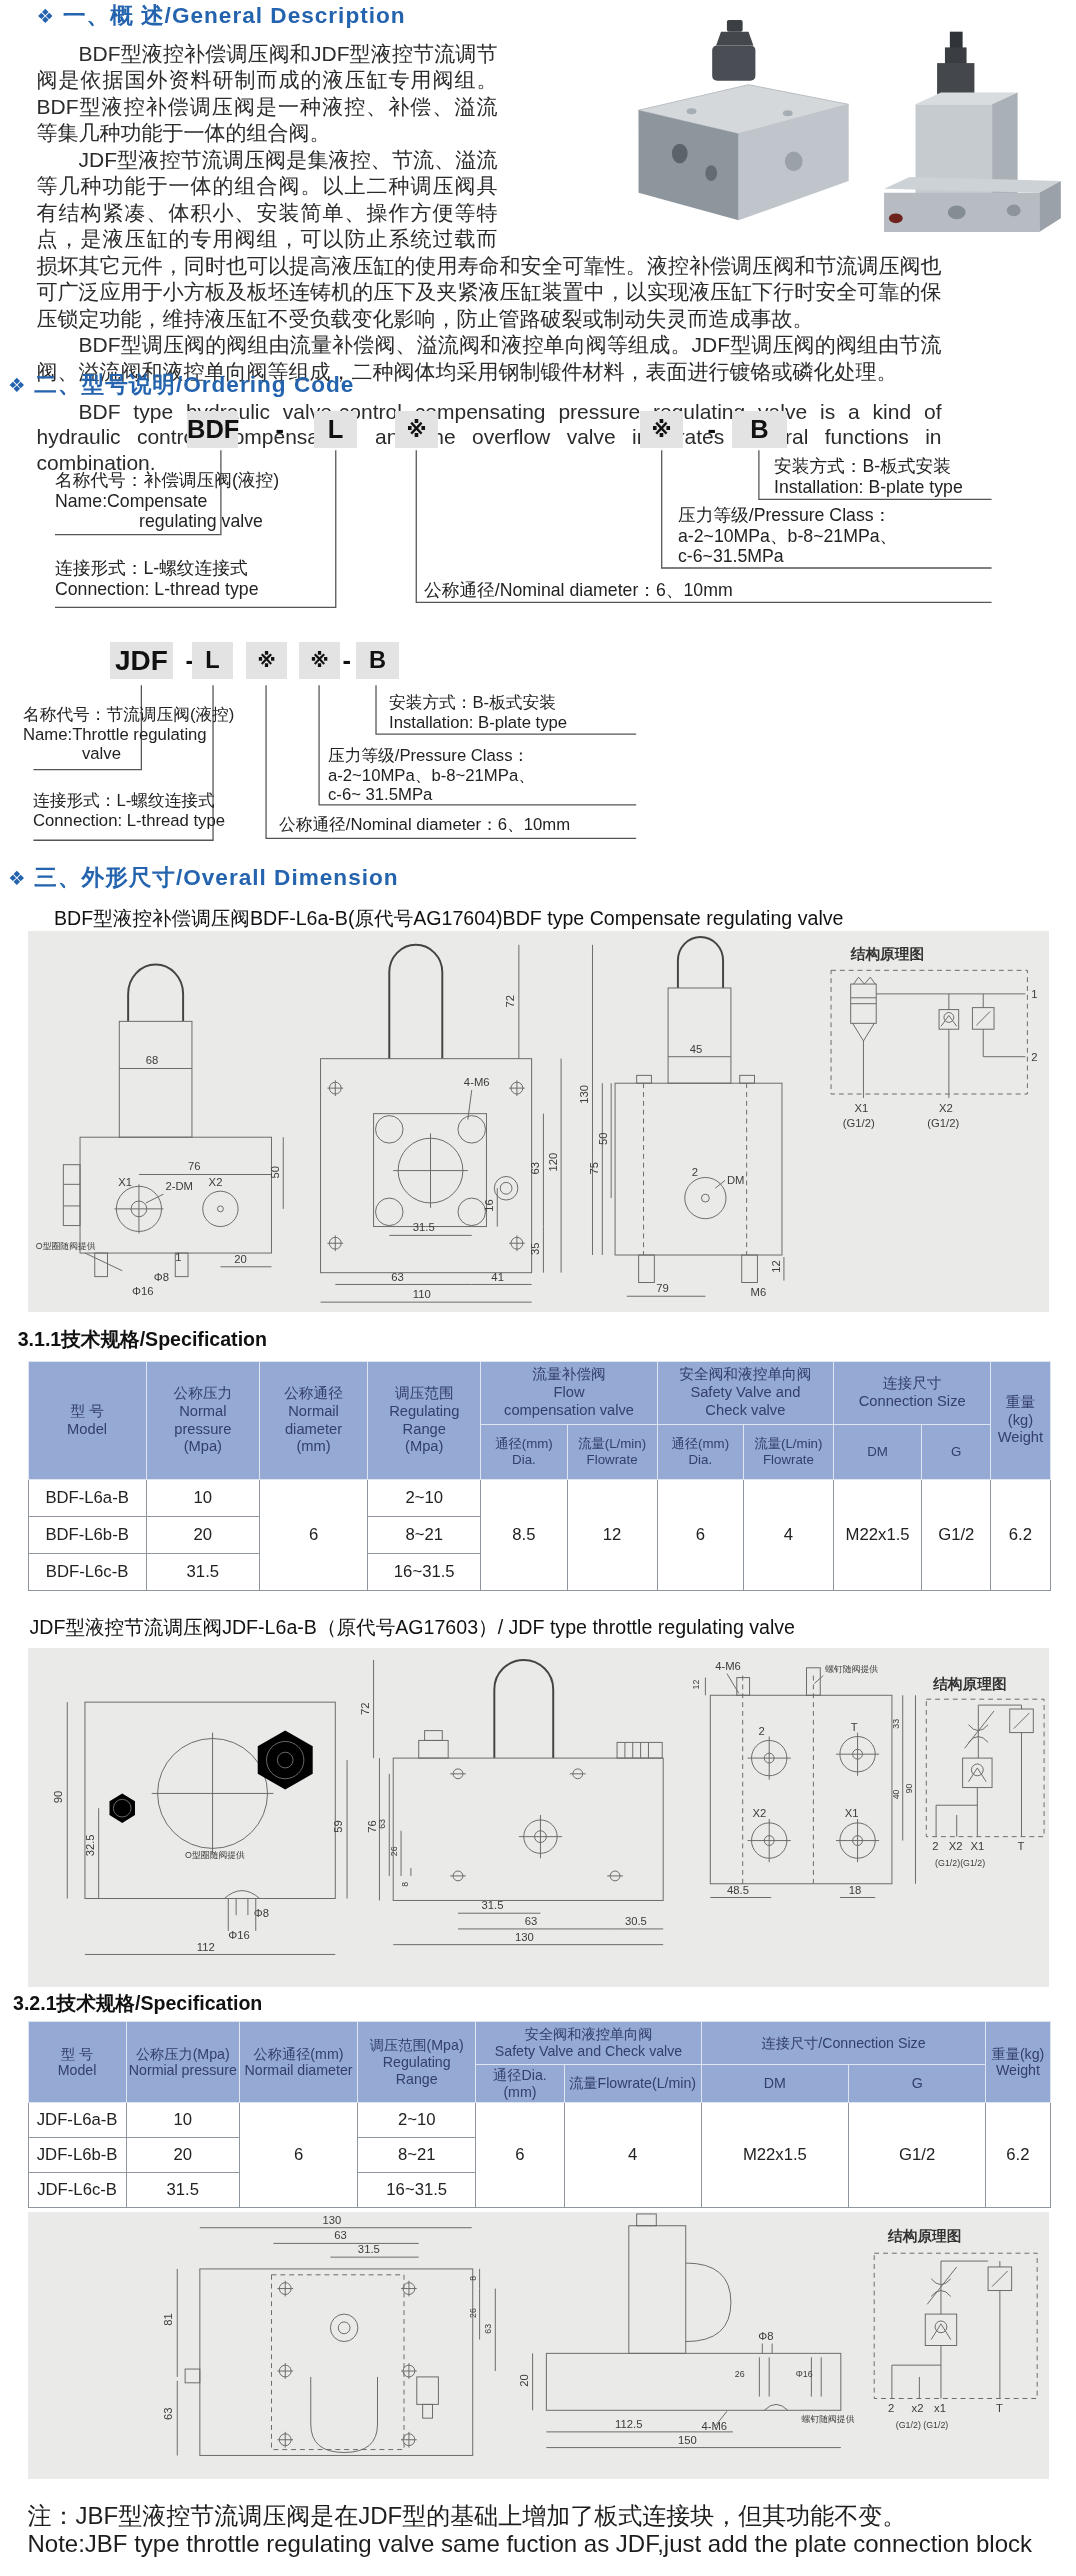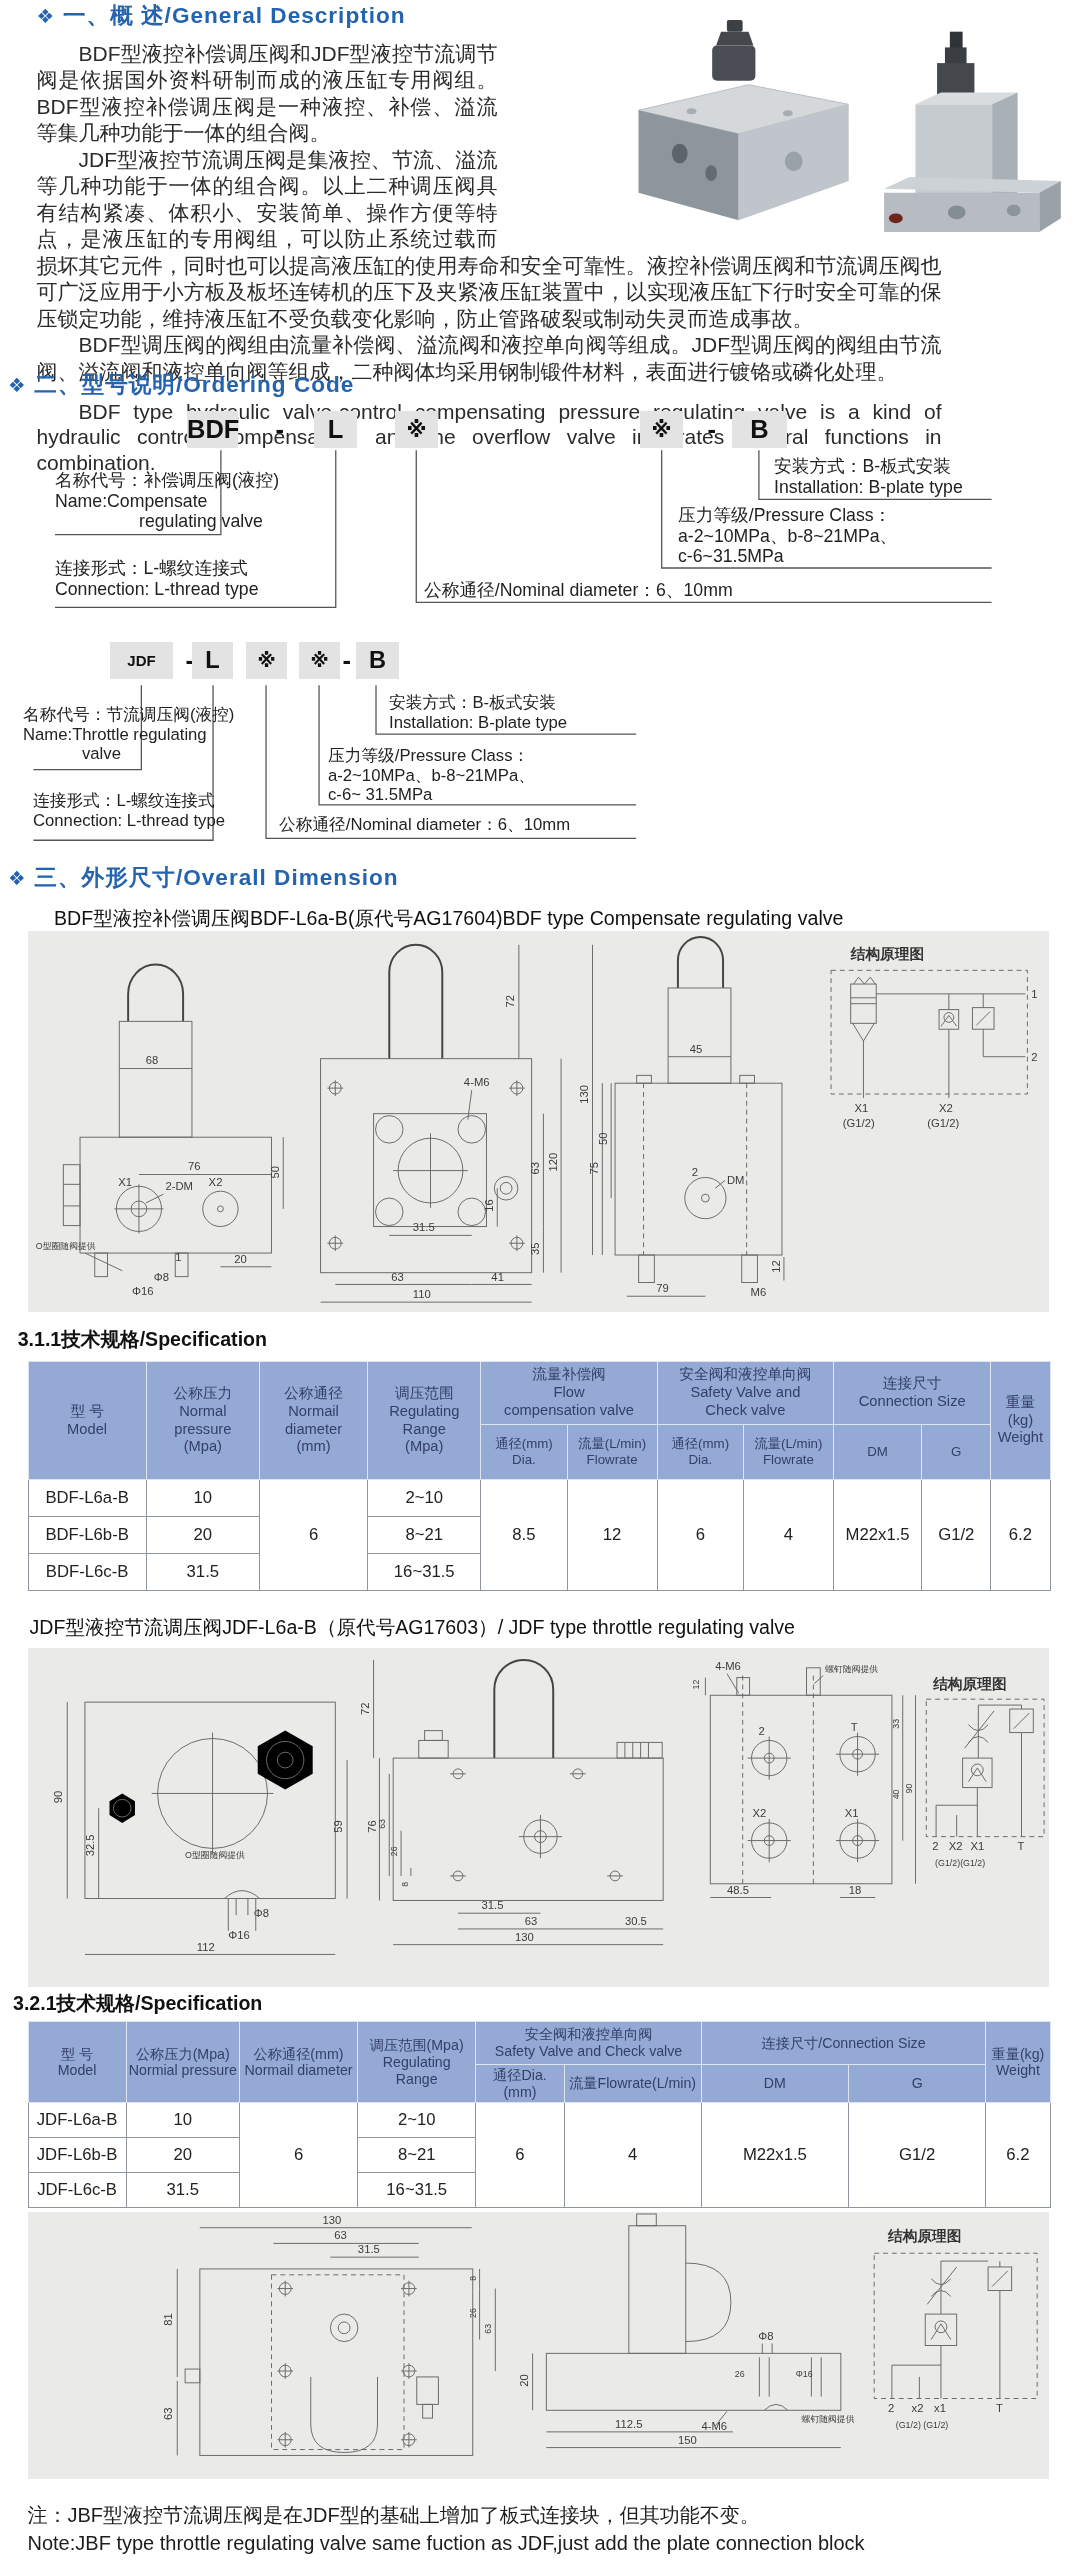--- a/index.html
+++ b/index.html
@@ -34,21 +34,21 @@
   table.spec{border-collapse:collapse;table-layout:fixed;background:#fff;}
   table.spec th{background:#94a9d3;color:#33406b;font-weight:normal;white-space:pre-line;
     text-align:center;vertical-align:middle;border:1.5px solid #dfe5f0;padding:2px;}
   table.spec td{border:1px solid #8f959d;text-align:center;vertical-align:middle;
     font-size:16.7px;color:#222;padding:2px;background:#fff;}
   table.spec{border:1.5px solid #7d87a0;}
   .t1 th{font-size:14.7px;line-height:17.7px;}
   .t1 tr.tier2 th{font-size:13.3px;line-height:15.7px;}
   .t2 th{font-size:14.2px;line-height:16.7px;}
   td.shade{background:#d8d8d8;}
-  .note-line{font-size:20px;line-height:27.5px;color:#1d1d1d;white-space:nowrap;}
+  .note-line{font-size:24px;line-height:27.5px;color:#1d1d1d;white-space:nowrap;}
 </style>
 </head>
 <body>
 
 <div class="page">
 
   <div class="abs" style="left:7px;top:12;width:964px;padding:0 29.5px;box-sizing:border-box;">
     <div class="sec-head"><span class="dia">❖</span><span>一、概 述/General Description</span></div>
     <div class="body-text" style="margin-top:9.8px;">
       <div class="float-spacer"></div>
@@ -114,21 +114,21 @@
   </div>
 
   <div class="od" style="top:636px;height:221px;">
     <svg class="leader" width="1076" height="221" viewBox="0 0 1096 225">
       <polyline points="144,50 144,136 34,136"></polyline>
       <polyline points="217,50 217,208 34,208"></polyline>
       <polyline points="383,50 383,100 648,100"></polyline>
       <polyline points="325,50 325,172 648,172"></polyline>
       <polyline points="271,50 271,206 648,206"></polyline>
     </svg>
-    <span class="tok" style="left:110px;width:63px;font-size:15px;">JDF</span>
+    <span class="tok" style="left:110px;width:63px;font-size:28px;">JDF</span>
     <span class="tok dash" style="left:177px;">-</span>
     <span class="tok" style="left:192px;width:41px;font-size:23.6px;">L</span>
     <span class="tok" style="left:246px;width:41px;font-size:18.7px;">※</span>
     <span class="tok" style="left:299px;width:41px;font-size:18.7px;">※</span>
     <span class="tok dash" style="left:338px;width:17.7px;">-</span>
     <span class="tok" style="left:356px;width:43px;font-size:23.6px;">B</span>
     <div class="odlbl sm" style="left:23px;top:69px;"><span>名称代号：节流调压阀(液控)</span><br><span>Name:Throttle regulating</span><br><span style="padding-left:59px;">valve</span></div>
     <div class="odlbl sm" style="left:33px;top:155px;"><span>连接形式：L-螺纹连接式</span><br><span>Connection: L-thread type</span></div>
     <div class="odlbl sm" style="left:389px;top:57px;"><span>安装方式：B-板式安装</span><br><span>Installation: B-plate type</span></div>
     <div class="odlbl sm" style="left:328px;top:110px;"><span>压力等级/Pressure Class：</span><br><span>a-2~10MPa、b-8~21MPa、</span><br><span>c-6~ 31.5MPa</span></div>

